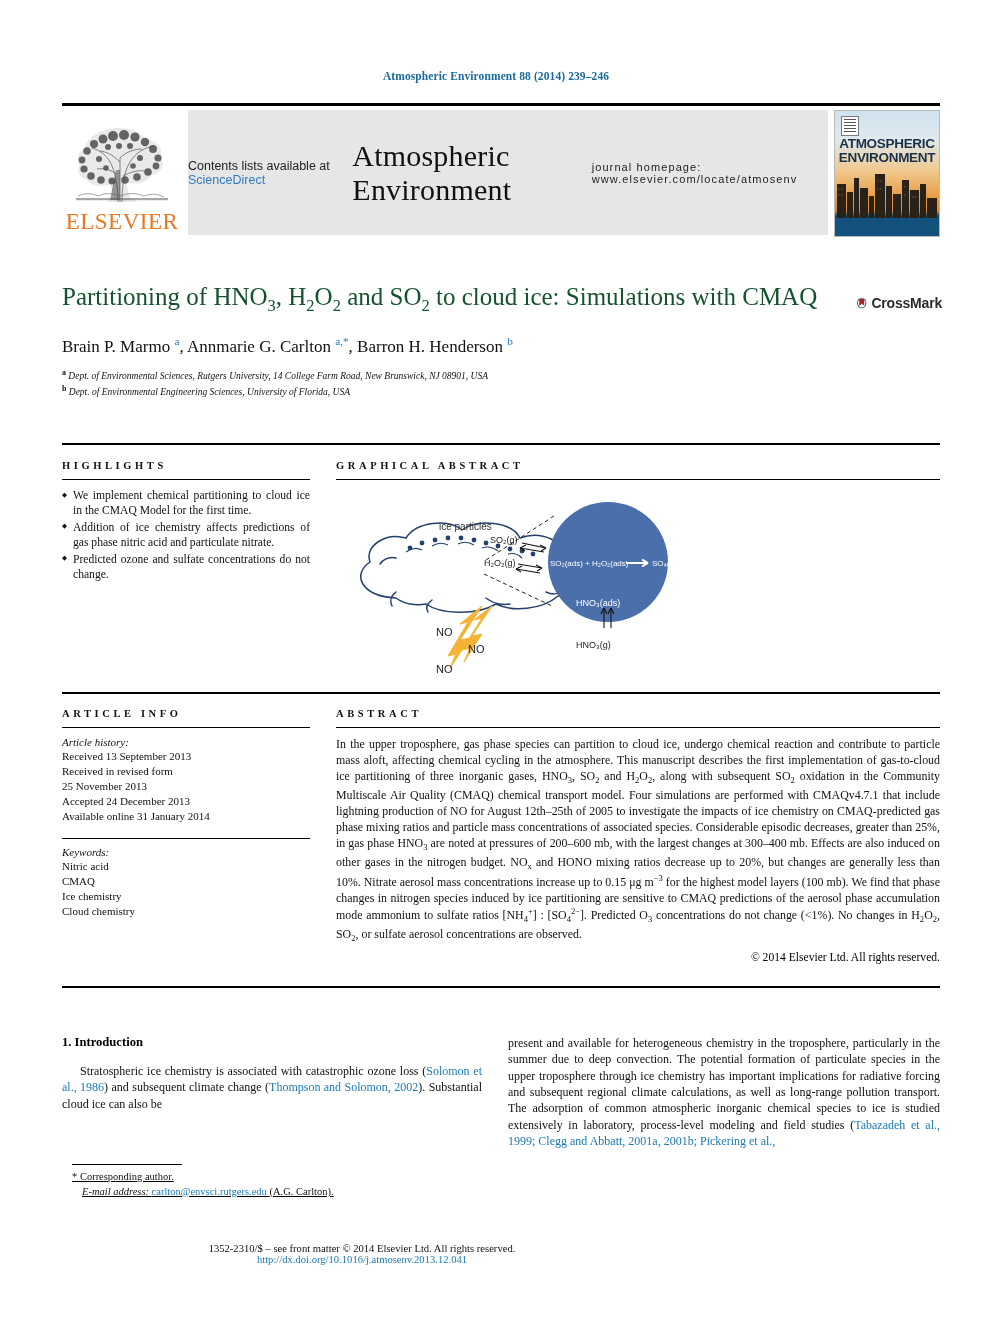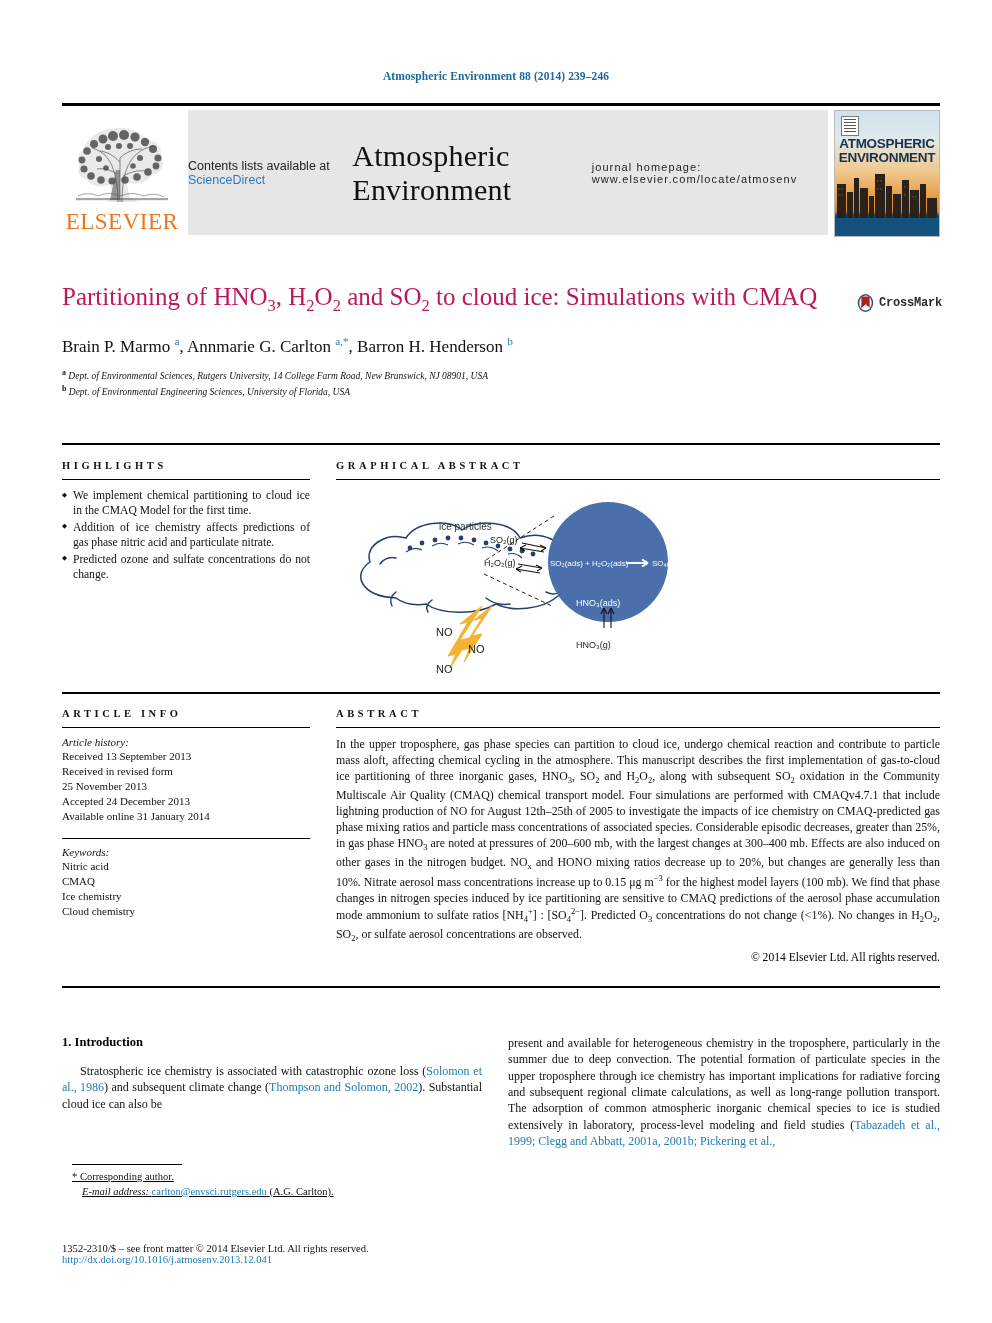--- a/index.html
+++ b/index.html
@@ -147,21 +147,21 @@
   .title-block {
     position: absolute;
     top: 282px;
     left: 62px;
     width: 790px;
   }
   .paper-title {
     font-family: "Liberation Serif", serif;
     font-size: 25px;
     line-height: 1.22;
-    color: #be185d;
+    color: #14532d;
     margin: 0;
     font-weight: normal;
   }
   .paper-title sub { font-size: 0.66em; }
   .authors {
     margin-top: 19px;
     font-family: "Liberation Serif", serif;
     font-size: 17px;
     color: #111;
   }
@@ -183,22 +183,22 @@
     position: absolute;
     top: 286px;
     left: 856px;
     width: 86px;
     height: 34px;
     display: flex;
     align-items: center;
     gap: 4px;
   }
   .crossmark-text {
-    font-family: Liberation Mono, monospace;
-    font-size: 12px;
+    font-family: Liberation Sans, sans-serif;
+    font-size: 14px;
     font-weight: bold;
     color: #2b2b2b;
     letter-spacing: -0.2px;
   }
 
   
   .rule-thick {
     position: absolute;
     left: 62px;
     width: 878px;
@@ -333,20 +333,21 @@
     line-height: 1.4;
     color: #111;
   }
   .footnote-line .ital { font-style: italic; }
 
   .footer {
     position: absolute;
     left: 62px;
     top: 1243px;
     width: 600px;
+    text-align: center;
   }
   .footer-line1 {
     font-family: "Liberation Serif", serif;
     font-size: 10.6px;
     color: #111;
   }
   .footer-doi {
     font-family: "Liberation Serif", serif;
     font-size: 10.6px;
     color: #1b7ab5;

